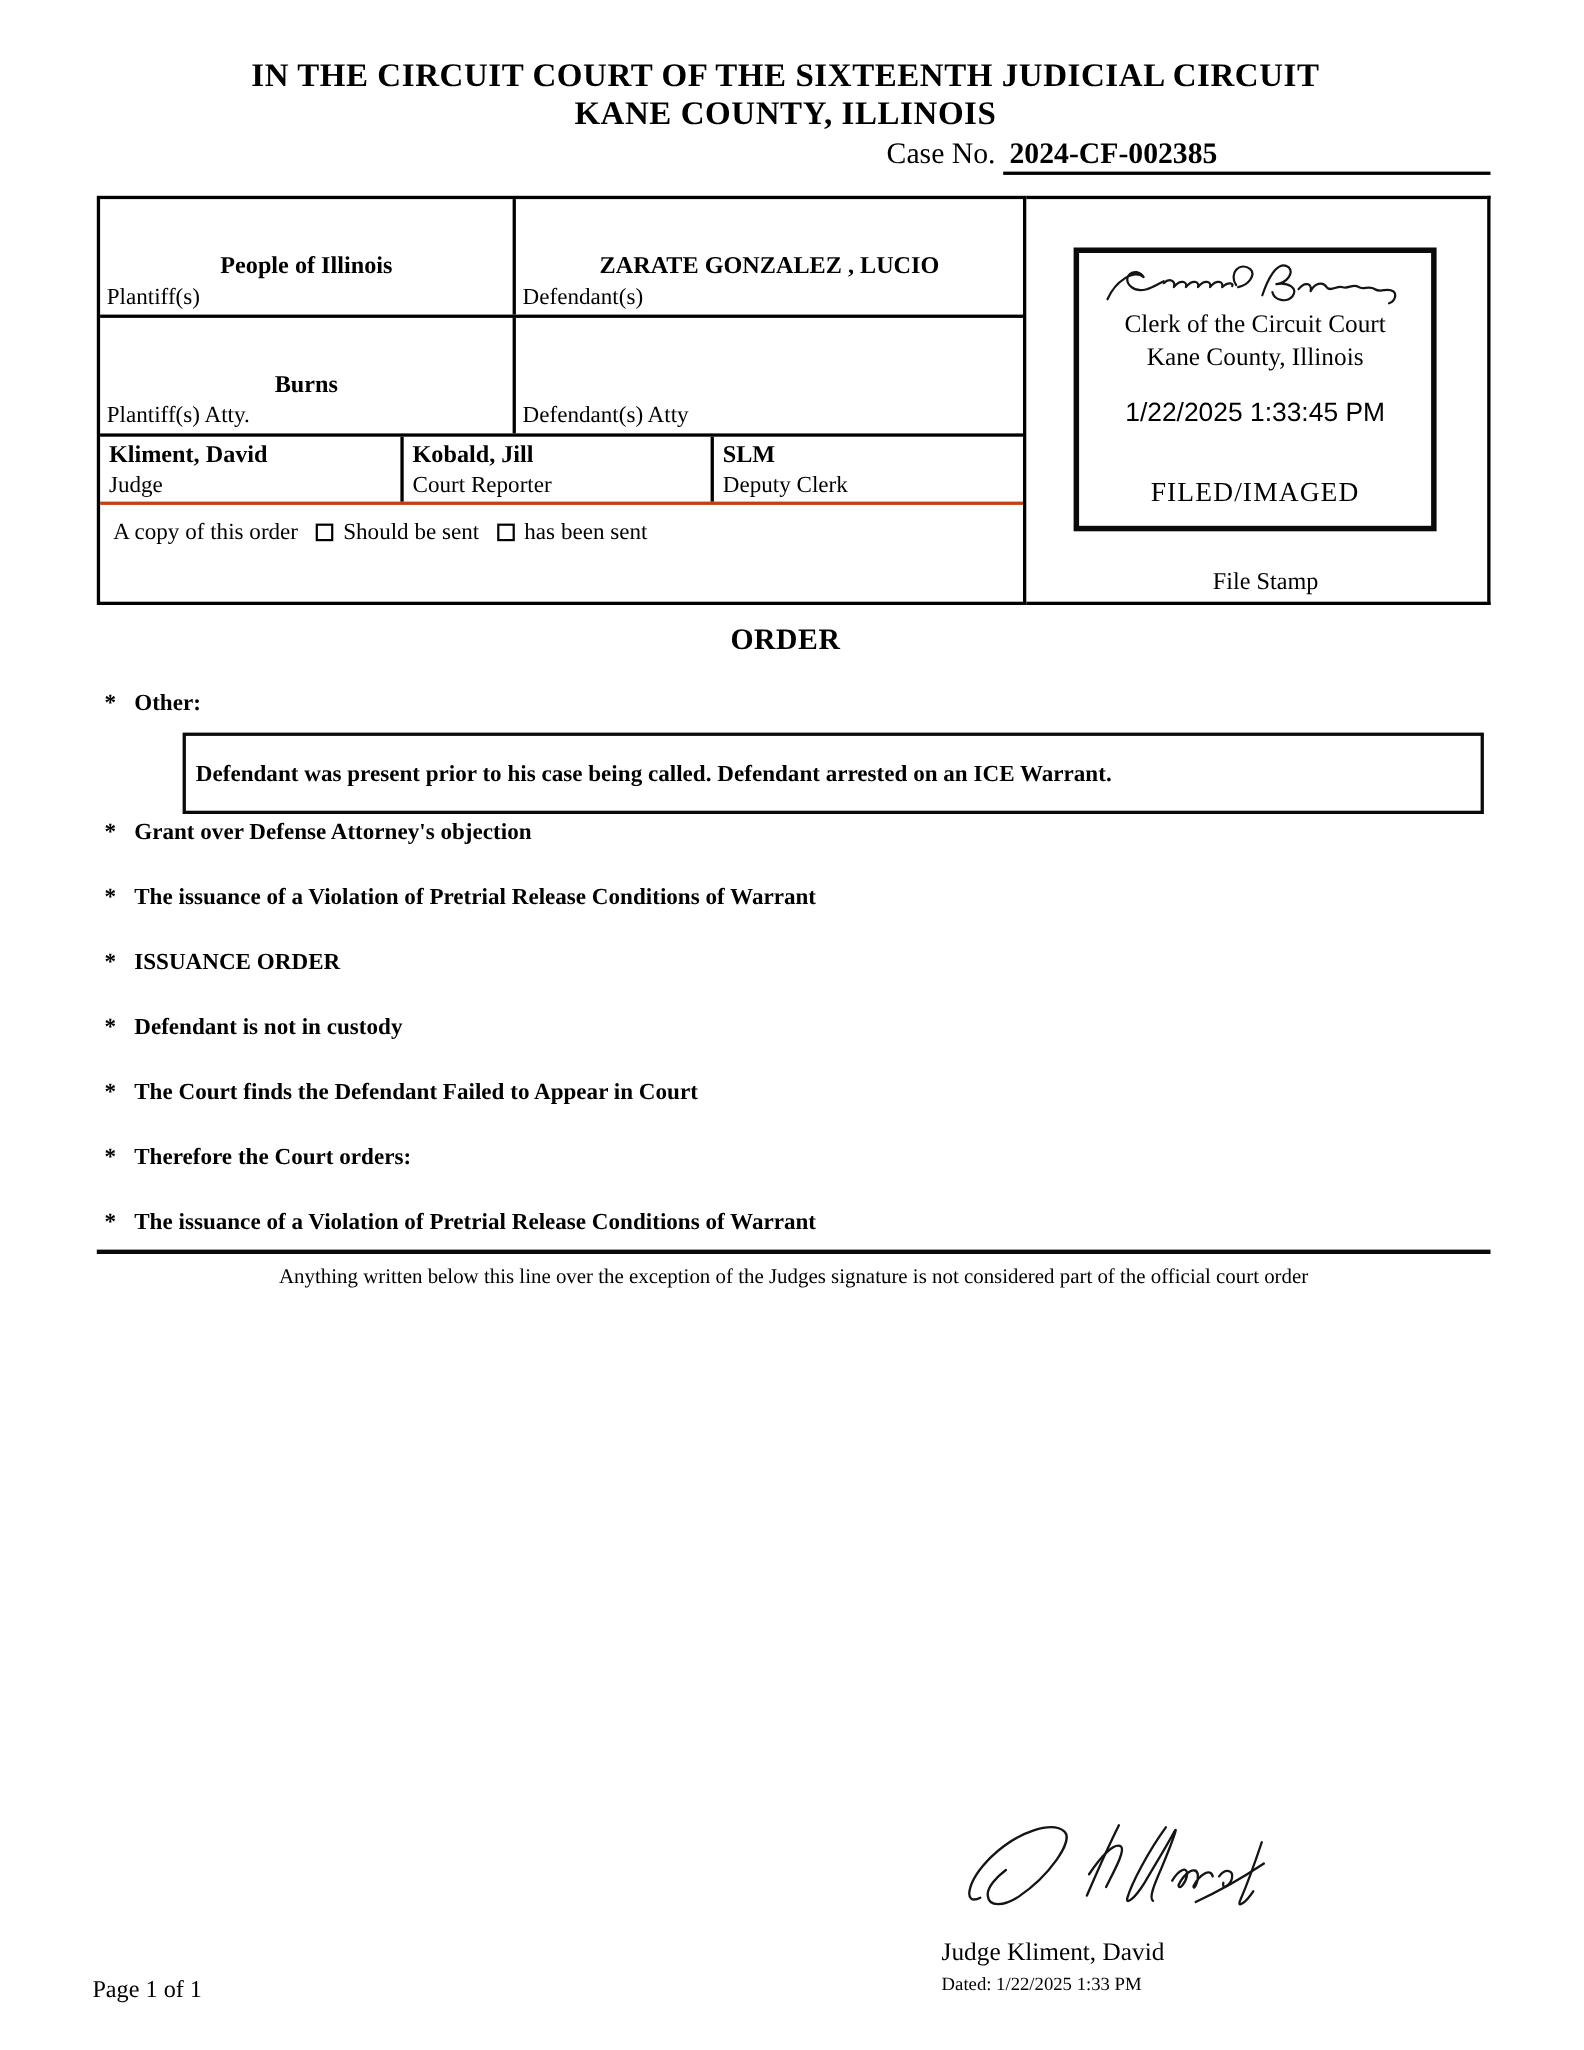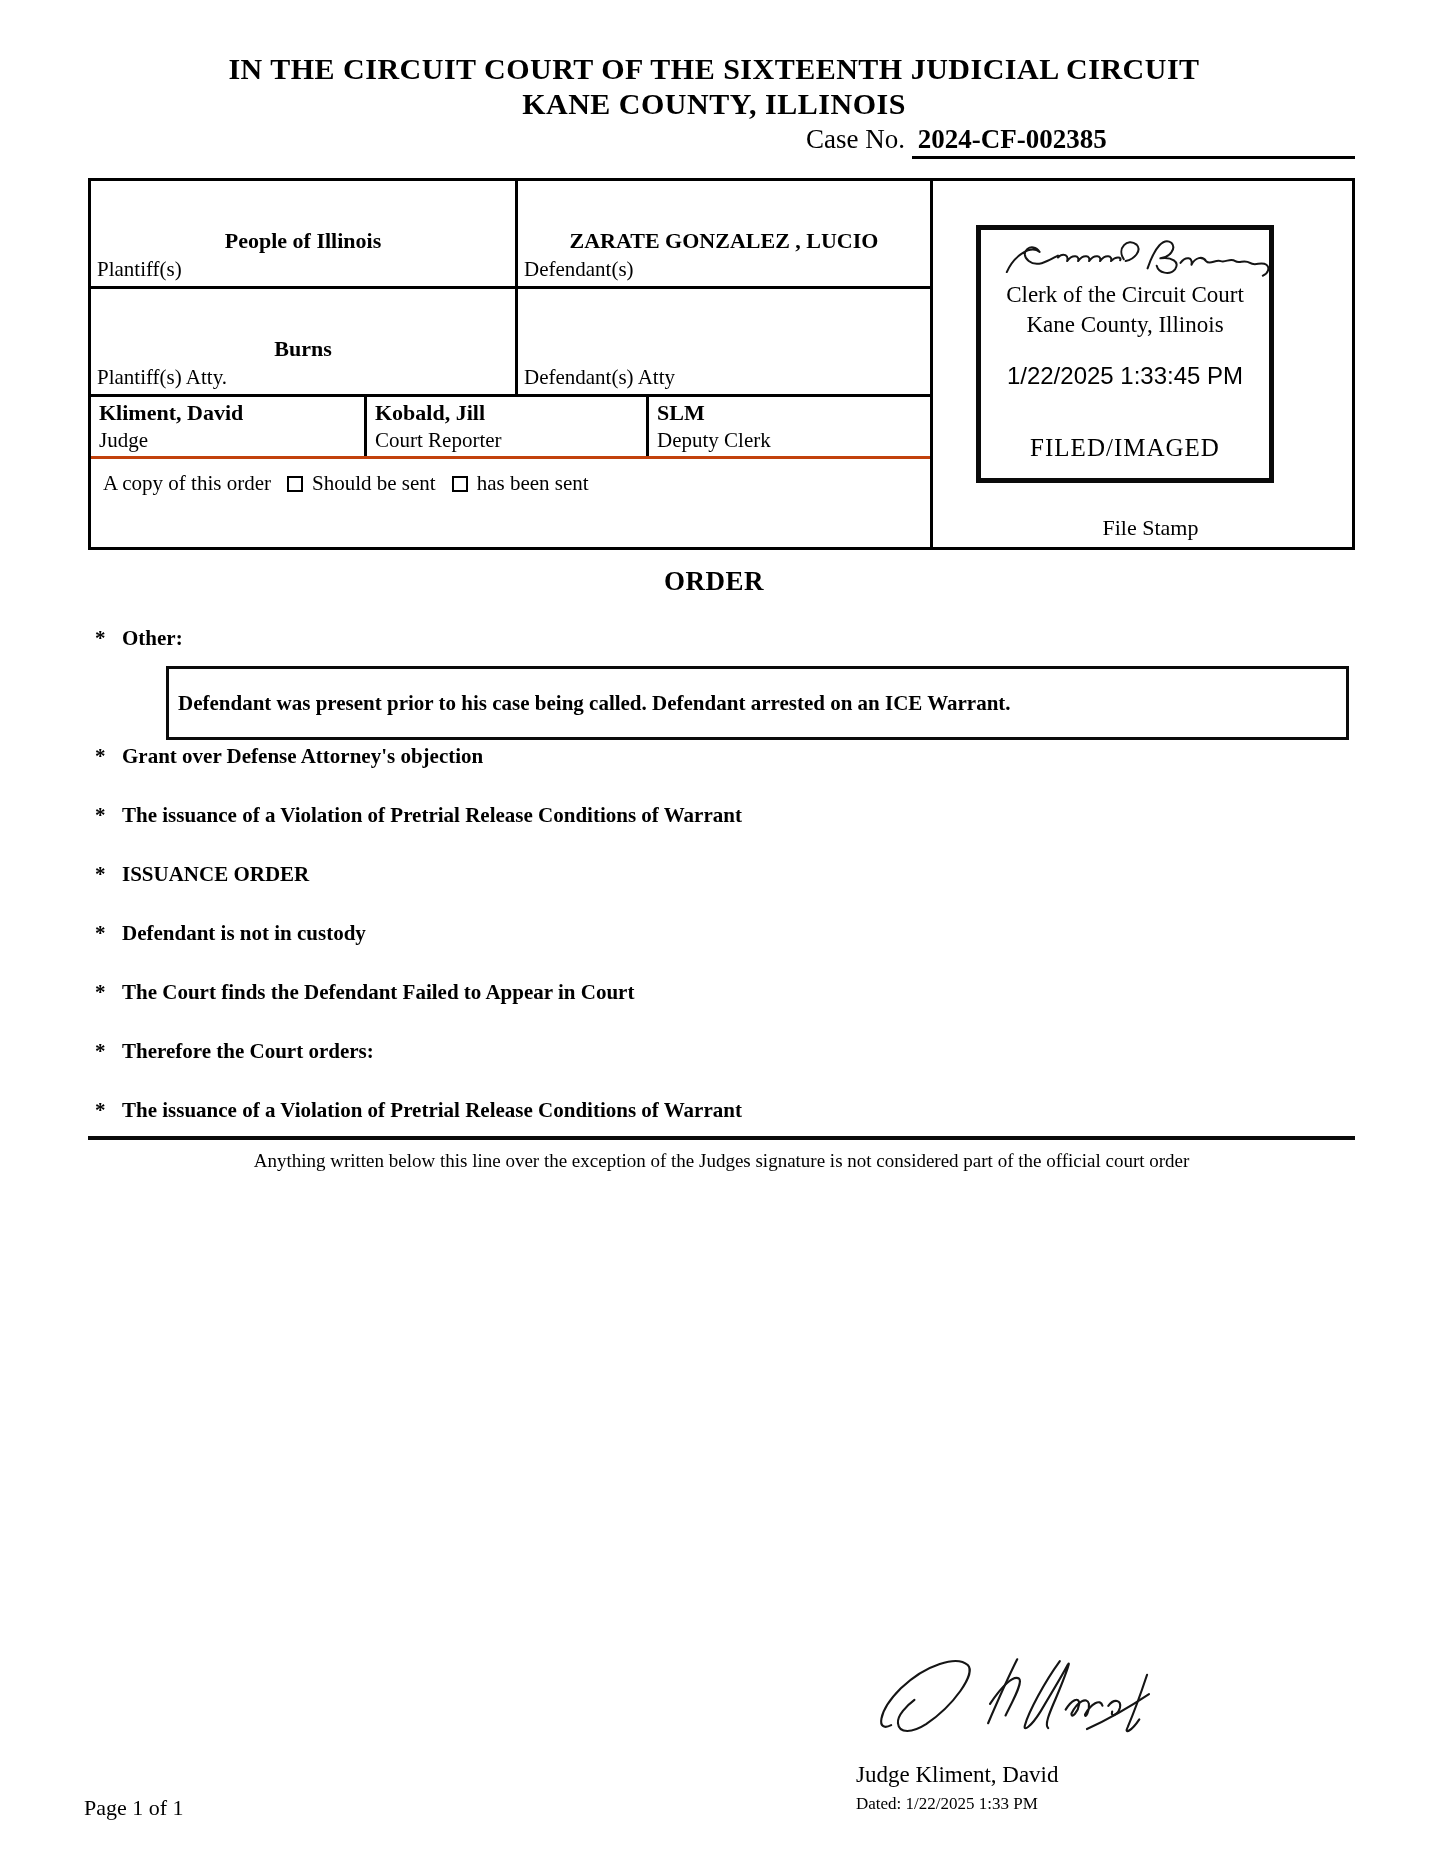--- a/index.html
+++ b/index.html
@@ -23,40 +23,40 @@
   .case-underline b{font-size:27px;}
   
   .tbl{position:absolute;left:88px;top:178px;width:845px;height:372px;
     border:3px solid #000;box-sizing:border-box;}
   .trow{position:relative;box-sizing:border-box;width:100%;}
   .r1,.r2{height:108px;border-bottom:3px solid #000;display:flex;}
   .r3{height:62px;border-bottom:3px solid #c2410c;display:flex;}
   .r4{height:91px;}
   .cell{position:relative;box-sizing:border-box;height:100%;}
   .cdiv{border-right:3px solid #000;}
-  .c50a{width:427px;}
+  .c50a{width:378px;}
   .c50b{flex:1;}
   .c3a{width:276px;}.c3b{width:282px;}.c3c{flex:1;}
   .cell-name{position:absolute;left:0;right:0;top:57%;transform:translateY(-50%);
     text-align:center;font-weight:bold;font-size:22px;}
   .cell-label{position:absolute;left:6px;bottom:4px;font-size:21px;}
   .small-name{position:absolute;left:8px;top:3px;font-weight:bold;font-size:22px;}
   .small-label{position:absolute;left:8px;top:31px;font-size:21px;}
   .copy-line{display:flex;align-items:center;font-size:21px;margin-left:12px;}
   .copy-line1{margin-top:12px;}
   .copy-line2{margin-top:16px;}
   .cbx{display:inline-block;width:16px;height:16px;border:2.5px solid #000;
     box-sizing:border-box;background:#fff;margin:0 9px 0 16px;flex:0 0 auto;}
   .copy-line2 .cbx:first-child{margin-left:0;}
   .blank-line{display:inline-block;width:310px;height:14px;
     border-bottom:2px solid #4a4a4a;margin-left:8px;}
   
   .stamp-region{position:absolute;left:933px;top:178px;width:422px;height:372px;
     border:3px solid #000;border-left:none;box-sizing:border-box;}
-  .stamp-box{position:absolute;left:43px;top:44px;width:298px;height:258px;
+  .stamp-box{position:absolute;left:43px;top:44px;width:330px;height:258px;
     border:5px solid #0a0a0a;box-sizing:border-box;}
   .stamp-sig{position:absolute;left:8px;top:0px;width:308px;height:64px;}
   .stamp-line{position:absolute;left:0;right:0;text-align:center;}
   .st-clerk{top:52px;font-size:23px;}
   .st-county{top:82px;font-size:23px;}
   .st-date{top:132px;font-size:24px;font-family:"Liberation Sans",sans-serif;}
   .st-filed{top:204px;font-size:25px;letter-spacing:1px;}
   .stamp-caption{position:absolute;left:0;right:0;bottom:6px;text-align:center;font-size:22px;padding-left:16px;}
   
   .order-heading{position:absolute;left:72px;top:566px;width:1284px;text-align:center;

